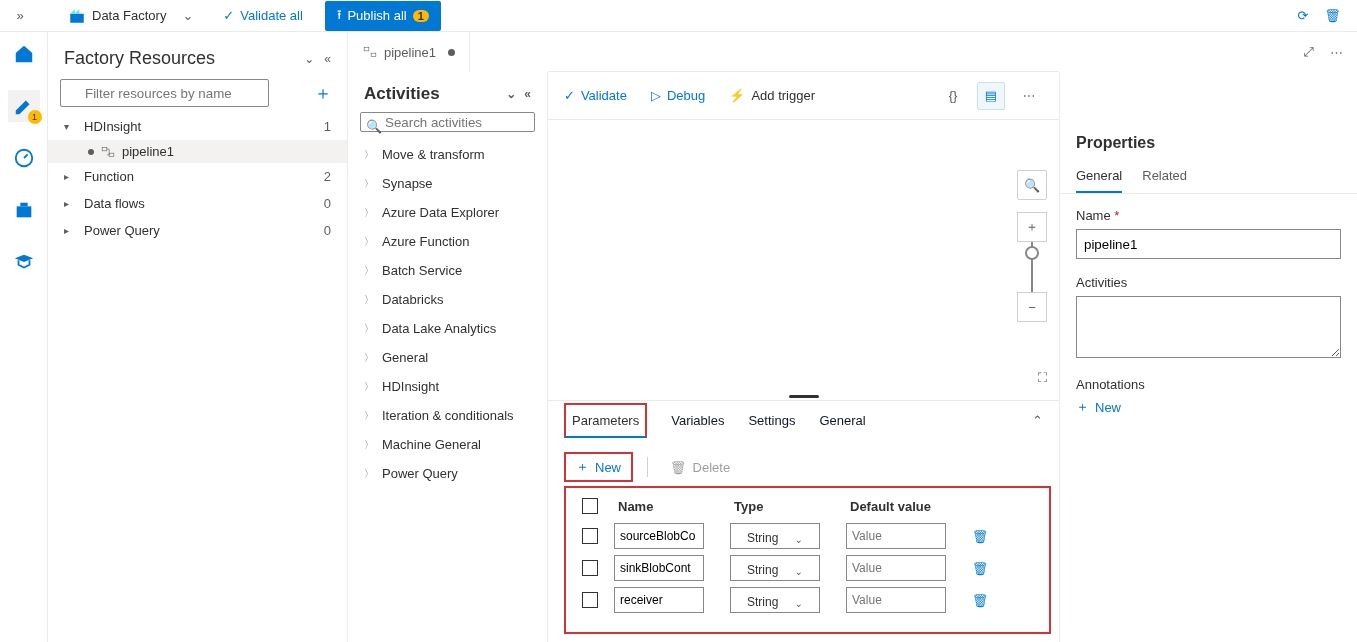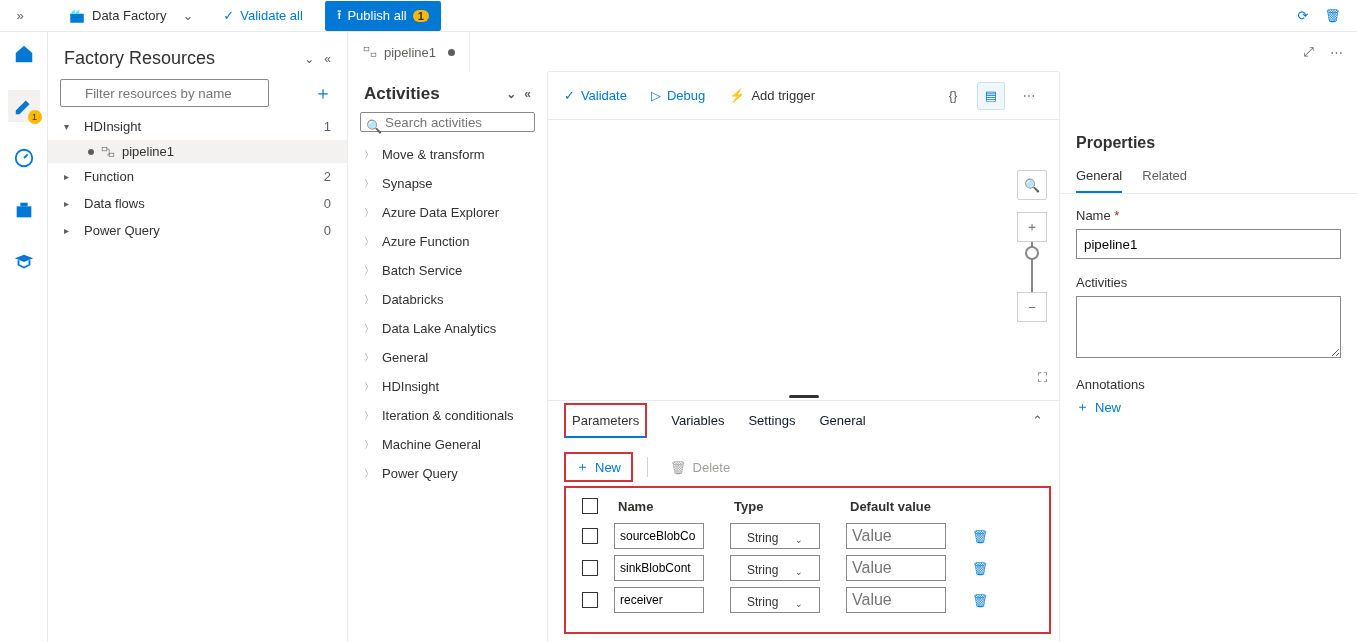--- a/index.html
+++ b/index.html
@@ -84,21 +84,21 @@
 .param-header .chk { width: 20px; }
 .param-row { display: flex; align-items: center; gap: 16px; padding: 3px 0; }
 .chkbox { width: 16px; height: 16px; border: 1px solid #323130; background: #fff; cursor: pointer; }
 .col-name { width: 100px; }
 .col-type { width: 100px; }
 .col-default { width: 110px; }
 .col-actions { width: 40px; }
 .cell-input { width: 90px; border: 1px solid #8a8886; padding: 3px 5px; height: 26px; font-size: 12px; }
 .cell-select { width: 90px; border: 1px solid #8a8886; padding: 3px 16px; height: 26px; font-size: 12px; position: relative; display: flex; align-items: flex-end; cursor: pointer; background: #fff; }
 .cell-select .chev { margin-left: auto; color: #605e5c; font-size: 10px; }
-.cell-placeholder { width: 100px; border: 1px solid #8a8886; padding: 3px 5px; height: 26px; font-size: 16px; color: #a19f9d; }
+.cell-placeholder { width: 100px; border: 1px solid #8a8886; padding: 3px 5px; height: 26px; font-size: 12px; color: #a19f9d; }
 .trash-ic { color: #0078d4; cursor: pointer; }
 
 .props-panel { width: 298px; border-left: 1px solid #edebe9; }
 .props-head { padding: 14px 16px 10px; font-weight: 600; font-size: 16px; }
 .props-tabs { display: flex; gap: 20px; padding: 0 16px; border-bottom: 1px solid #edebe9; }
 .ptab { padding: 6px 0 8px; cursor: pointer; color: #605e5c; }
 .ptab.active { color: #323130; border-bottom: 2px solid #0078d4; }
 .props-body { padding: 14px 16px; }
 .field-label { margin-bottom: 6px; }
 .req { color: #a4262c; }

